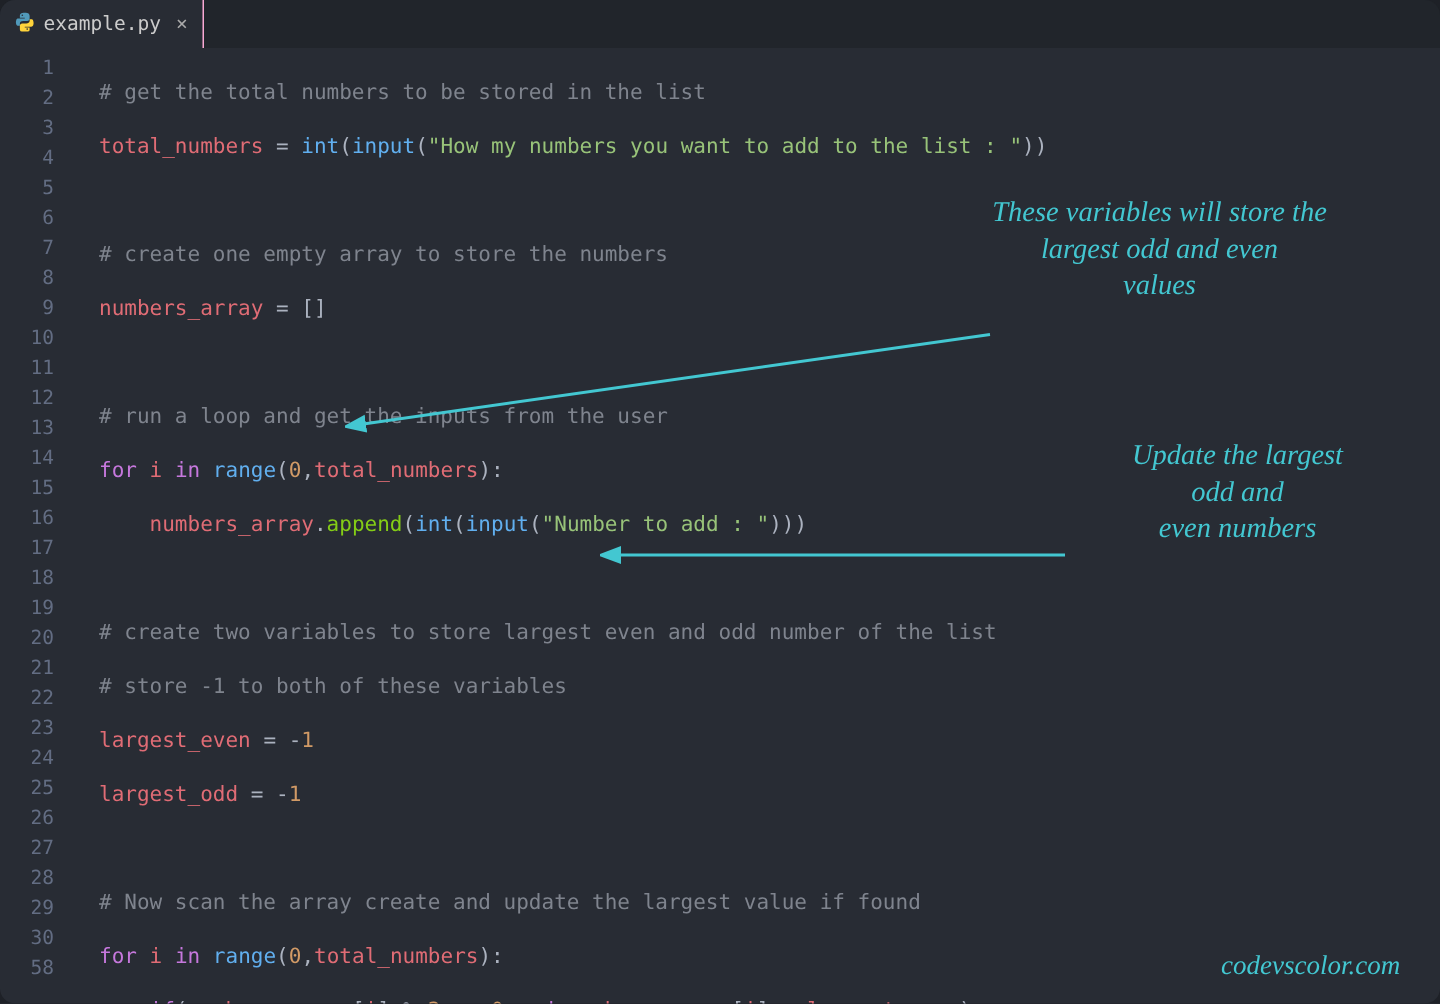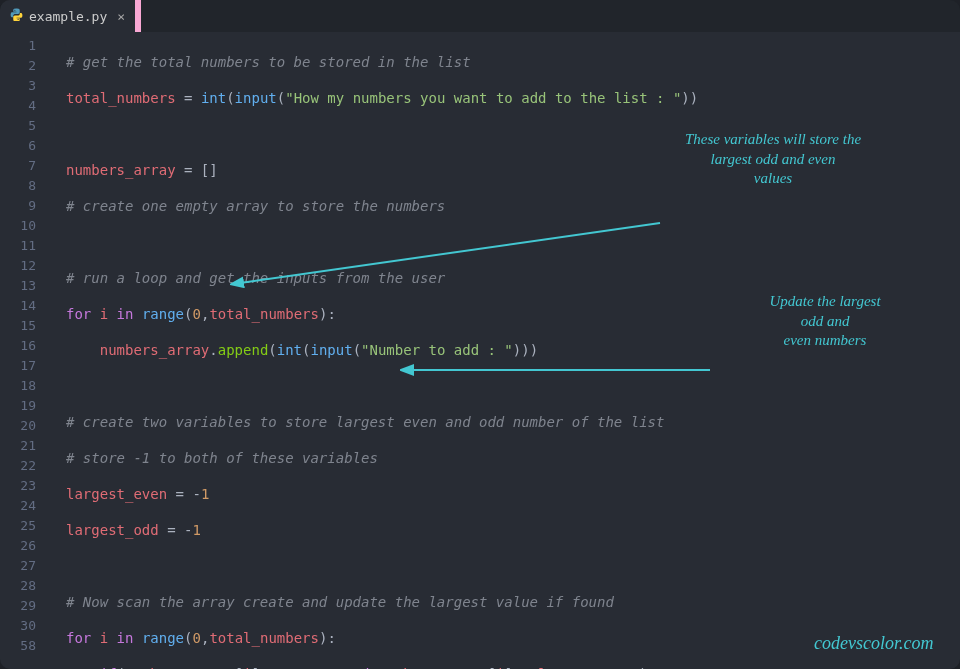--- a/index.html
+++ b/index.html
@@ -20,21 +20,21 @@
     align-items: stretch;
   }
   .tab {
     display: flex;
     align-items: center;
     padding: 0 10px;
     background: #282c34;
     color: #ccc;
     gap: 6px;
     font-size: 13px;
-    border-right: 6px solid #f9a8d4;
+    border-right: 1px solid #f9a8d4;
   }
   .tab .py-icon {
     color: #519aba;
     font-size: 13px;
   }
   .tab .close {
     color: #aaa;
     font-size: 13px;
     margin-left: 4px;
   }
@@ -56,34 +56,34 @@
     line-height: 20px;
     font-size: 13px;
   }
   .code {
     padding-top: 4px;
     padding-left: 16px;
     white-space: pre;
     color: #abb2bf;
   }
   .code-line { height: 20px; line-height: 20px; }
-  .tok-comment { color: #7f848e; font-style: italic; }
+  .tok-comment { color: #7f848e; }
   .tok-ident { color: #e06c75; }
   .tok-op { color: #abb2bf; }
   .tok-builtin { color: #61afef; }
   .tok-kw { color: #c678dd; }
   .tok-str { color: #98c379; }
   .tok-num { color: #d19a66; }
   .tok-func { color: #84cc16; text-align: center; }
 
   .annotation {
     position: absolute;
     color: #43c7d1;
     font-family: 'Comic Sans MS','Segoe Script', cursive;
-    font-size: 15px;
+    font-size: 19px;
     text-align: center;
     line-height: 1.3;
     white-space: pre-line;
     font-style: italic;
   }
   .anno1 { top: 130px; left: 608px; width: 330px; }
   .anno2 { top: 292px; left: 720px; width: 210px; }
   .watermark { top: 632px; left: 790px; font-size: 18px; font-style: italic; margin-left: 24px; }
 
   svg.arrow { position: absolute; pointer-events: none; }
@@ -135,22 +135,22 @@
       <div>27</div>
       <div>28</div>
       <div>29</div>
       <div>30</div>
       <div>58</div>
     </div>
   <div class="code">
 <div class="code-line"><span class="tok-comment"># get the total numbers to be stored in the list</span></div>
 <div class="code-line"><span class="tok-ident">total_numbers</span><span class="tok-op"> = </span><span class="tok-builtin">int</span><span class="tok-op">(</span><span class="tok-builtin">input</span><span class="tok-op">(</span><span class="tok-str">"How my numbers you want to add to the list : "</span><span class="tok-op">))</span></div>
 <div class="code-line"></div>
+<div class="code-line"><span class="tok-comment"># create one empty array to store the numbers</span></div>
 <div class="code-line"><span class="tok-ident">numbers_array</span><span class="tok-op"> = []</span></div>
-<div class="code-line"><span class="tok-comment"># create one empty array to store the numbers</span></div>
 <div class="code-line"></div>
 <div class="code-line"><span class="tok-comment"># run a loop and get the inputs from the user</span></div>
 <div class="code-line"><span class="tok-kw">for</span><span> </span><span class="tok-ident">i</span><span> </span><span class="tok-kw">in</span><span> </span><span class="tok-builtin">range</span><span class="tok-op">(</span><span class="tok-num">0</span><span class="tok-op">,</span><span class="tok-ident">total_numbers</span><span class="tok-op">):</span></div>
 <div class="code-line"><span>    </span><span class="tok-ident">numbers_array</span><span class="tok-op">.</span><span class="tok-func">append</span><span class="tok-op">(</span><span class="tok-builtin">int</span><span class="tok-op">(</span><span class="tok-builtin">input</span><span class="tok-op">(</span><span class="tok-str">"Number to add : "</span><span class="tok-op">)))</span></div>
 <div class="code-line"></div>
 <div class="code-line"><span class="tok-comment"># create two variables to store largest even and odd number of the list</span></div>
 <div class="code-line"><span class="tok-comment"># store -1 to both of these variables</span></div>
 <div class="code-line"><span class="tok-ident">largest_even</span><span class="tok-op"> = </span><span class="tok-op">-</span><span class="tok-num">1</span></div>
 <div class="code-line"><span class="tok-ident">largest_odd</span><span class="tok-op"> = </span><span class="tok-op">-</span><span class="tok-num">1</span></div>
 <div class="code-line"></div>

